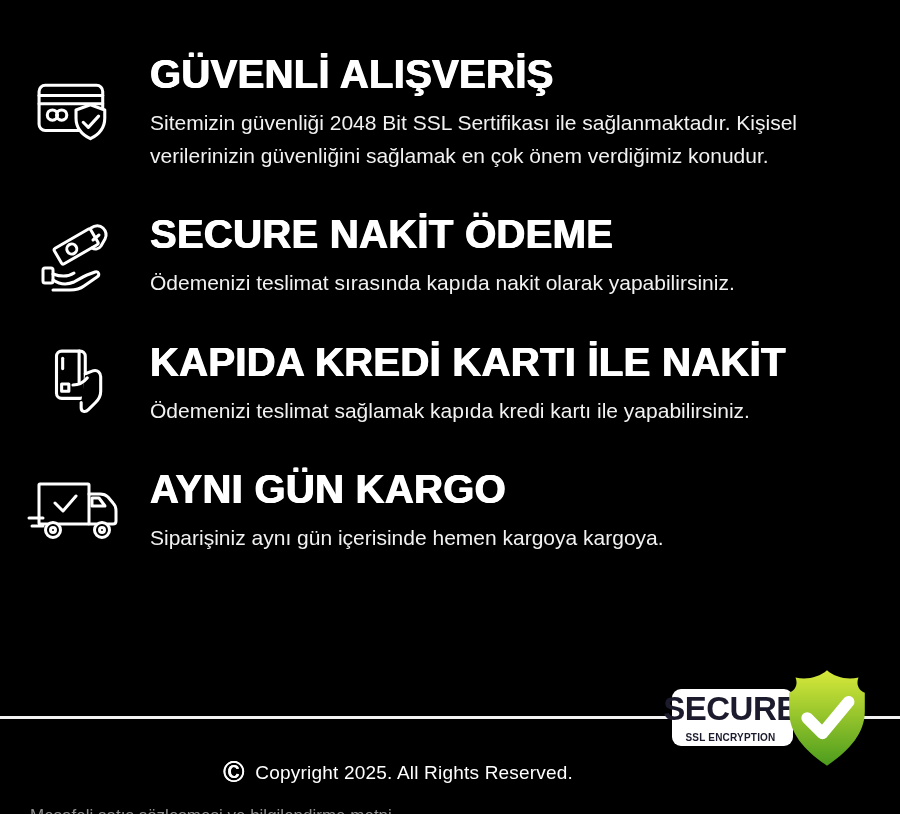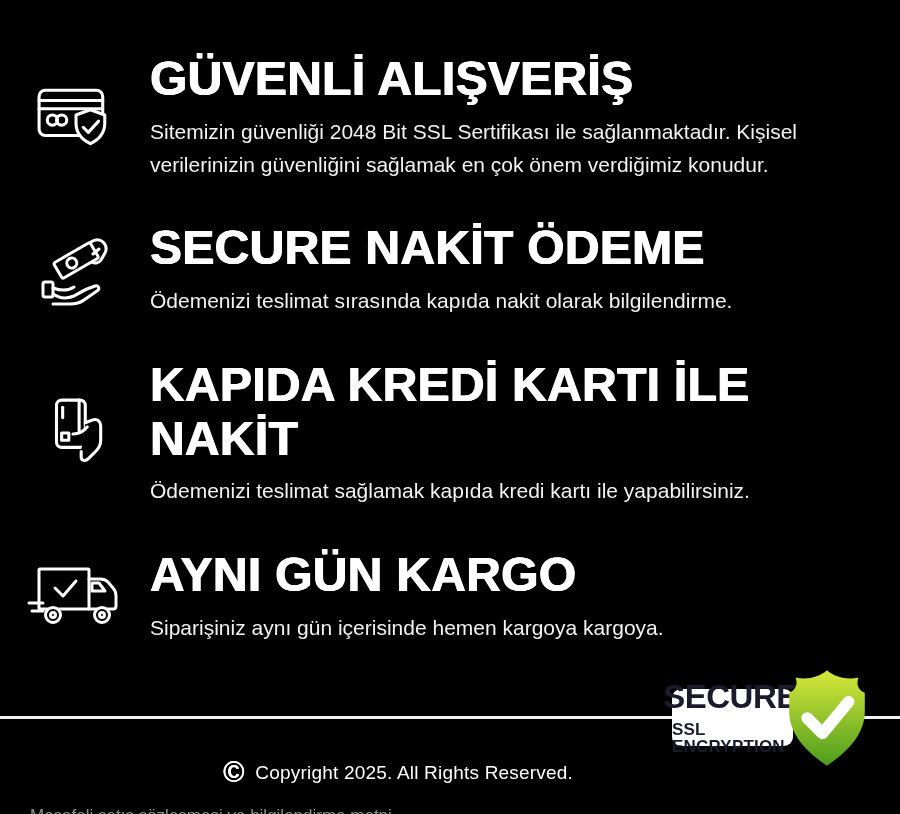--- a/index.html
+++ b/index.html
@@ -7,33 +7,33 @@
     width:900px;height:814px;position:relative;overflow:hidden;
     background:#000;
     font-family:"Liberation Sans",sans-serif;
   }
   .sections{position:absolute;top:52px;left:0;width:900px;}
   .section{display:flex;align-items:center;margin-bottom:40px;}
   .icon-cell{flex:0 0 150px;display:flex;justify-content:center;align-items:center;}
   .icon-cell svg{stroke:#fff;fill:none;stroke-width:3;stroke-linecap:round;stroke-linejoin:round;}
   .text-cell{max-width:672px;}
   .sec-title{
-    margin:0 0 10px 0;font-size:48px;line-height:1.12;font-weight:bold;color:#fff;
+    margin:0 0 10px 0;font-size:40px;line-height:1.12;font-weight:bold;color:#fff;
     letter-spacing:.3px;text-shadow:.6px 0 #fff,-.6px 0 #fff;
   }
   .sec-desc{margin:0;font-size:21px;line-height:1.56;color:#f2f2f2;max-width:668px;}
   
   .ssl-line{position:absolute;top:716px;left:0;width:900px;height:3px;background:#f2f2f2;}
   .ssl-badge{position:absolute;top:666px;right:28px;width:200px;height:104px;}
   .ssl-rect{
     position:absolute;left:0;top:23px;width:121px;height:57px;background:#fff;border-radius:9px;
     display:flex;flex-direction:column;justify-content:center;align-items:center;padding-right:4px;box-sizing:border-box;
   }
   .ssl-word1{font-size:33px;font-weight:bold;letter-spacing:-.5px;line-height:1;color:#1b1b2d;}
-  .ssl-word2{font-size:17px;font-weight:bold;letter-spacing:.2px;line-height:1;margin-top:8px;color:#1b1b2d;}
+  .ssl-word2{font-size:10px;font-weight:bold;letter-spacing:.2px;line-height:1;margin-top:8px;color:#1b1b2d;}
   .ssl-shield{position:absolute;right:0;top:0;width:90px;height:104px;}
   
   .copyright{
     position:absolute;top:758px;left:0;width:900px;display:flex;justify-content:center;
     align-items:center;gap:11px;transform:translateX(-52px);color:#fff;
   }
   .copy-symbol{font-size:29px;font-weight:bold;line-height:1;text-shadow:.4px 0 #fff;}
   .copy-text{font-size:19px;letter-spacing:.2px;}
   .clipped-text{
     position:absolute;top:806px;left:30px;font-size:17px;color:#8f8f8f;white-space:nowrap;
@@ -71,21 +71,21 @@
         </g>
         <path d="M52 8 c4 -3 9 -3 12 0 c3 3 4 7 2 11 l-4 7 c-2 3 -6 4 -9 2"></path>
         <path d="M54 20 l6 -5"></path>
         <rect x="4" y="48" width="10" height="15" rx="2"></rect>
         <path d="M14 60 c6 4 14 5 21 2 c4 -2 8 -5 13 -7 l8 -3 c4 -1 5 3 2 5 l-13 9 c-4 3 -9 4 -14 4 l-17 0"></path>
         <path d="M14 54 c8 3 15 3 21 -1"></path>
       </svg>
     </div>
     <div class="text-cell">
       <h2 class="sec-title">SECURE NAKİT ÖDEME</h2>
-      <p class="sec-desc">Ödemenizi teslimat sırasında kapıda nakit olarak bilgilendirme.</p>
+      <p class="sec-desc">Ödemenizi teslimat sırasında kapıda nakit olarak yapabilirsiniz.</p>
     </div>
   </div>
 
   <div class="section">
     <div class="icon-cell">
       <svg width="66" height="74" viewBox="0 0 64 72">
         <rect x="14" y="4" width="28" height="46" rx="5"></rect>
         <line x1="36" y1="4" x2="36" y2="34"></line>
         <line x1="20" y1="11" x2="20" y2="21"></line>
         <rect x="19" y="36" width="7" height="7"></rect>

